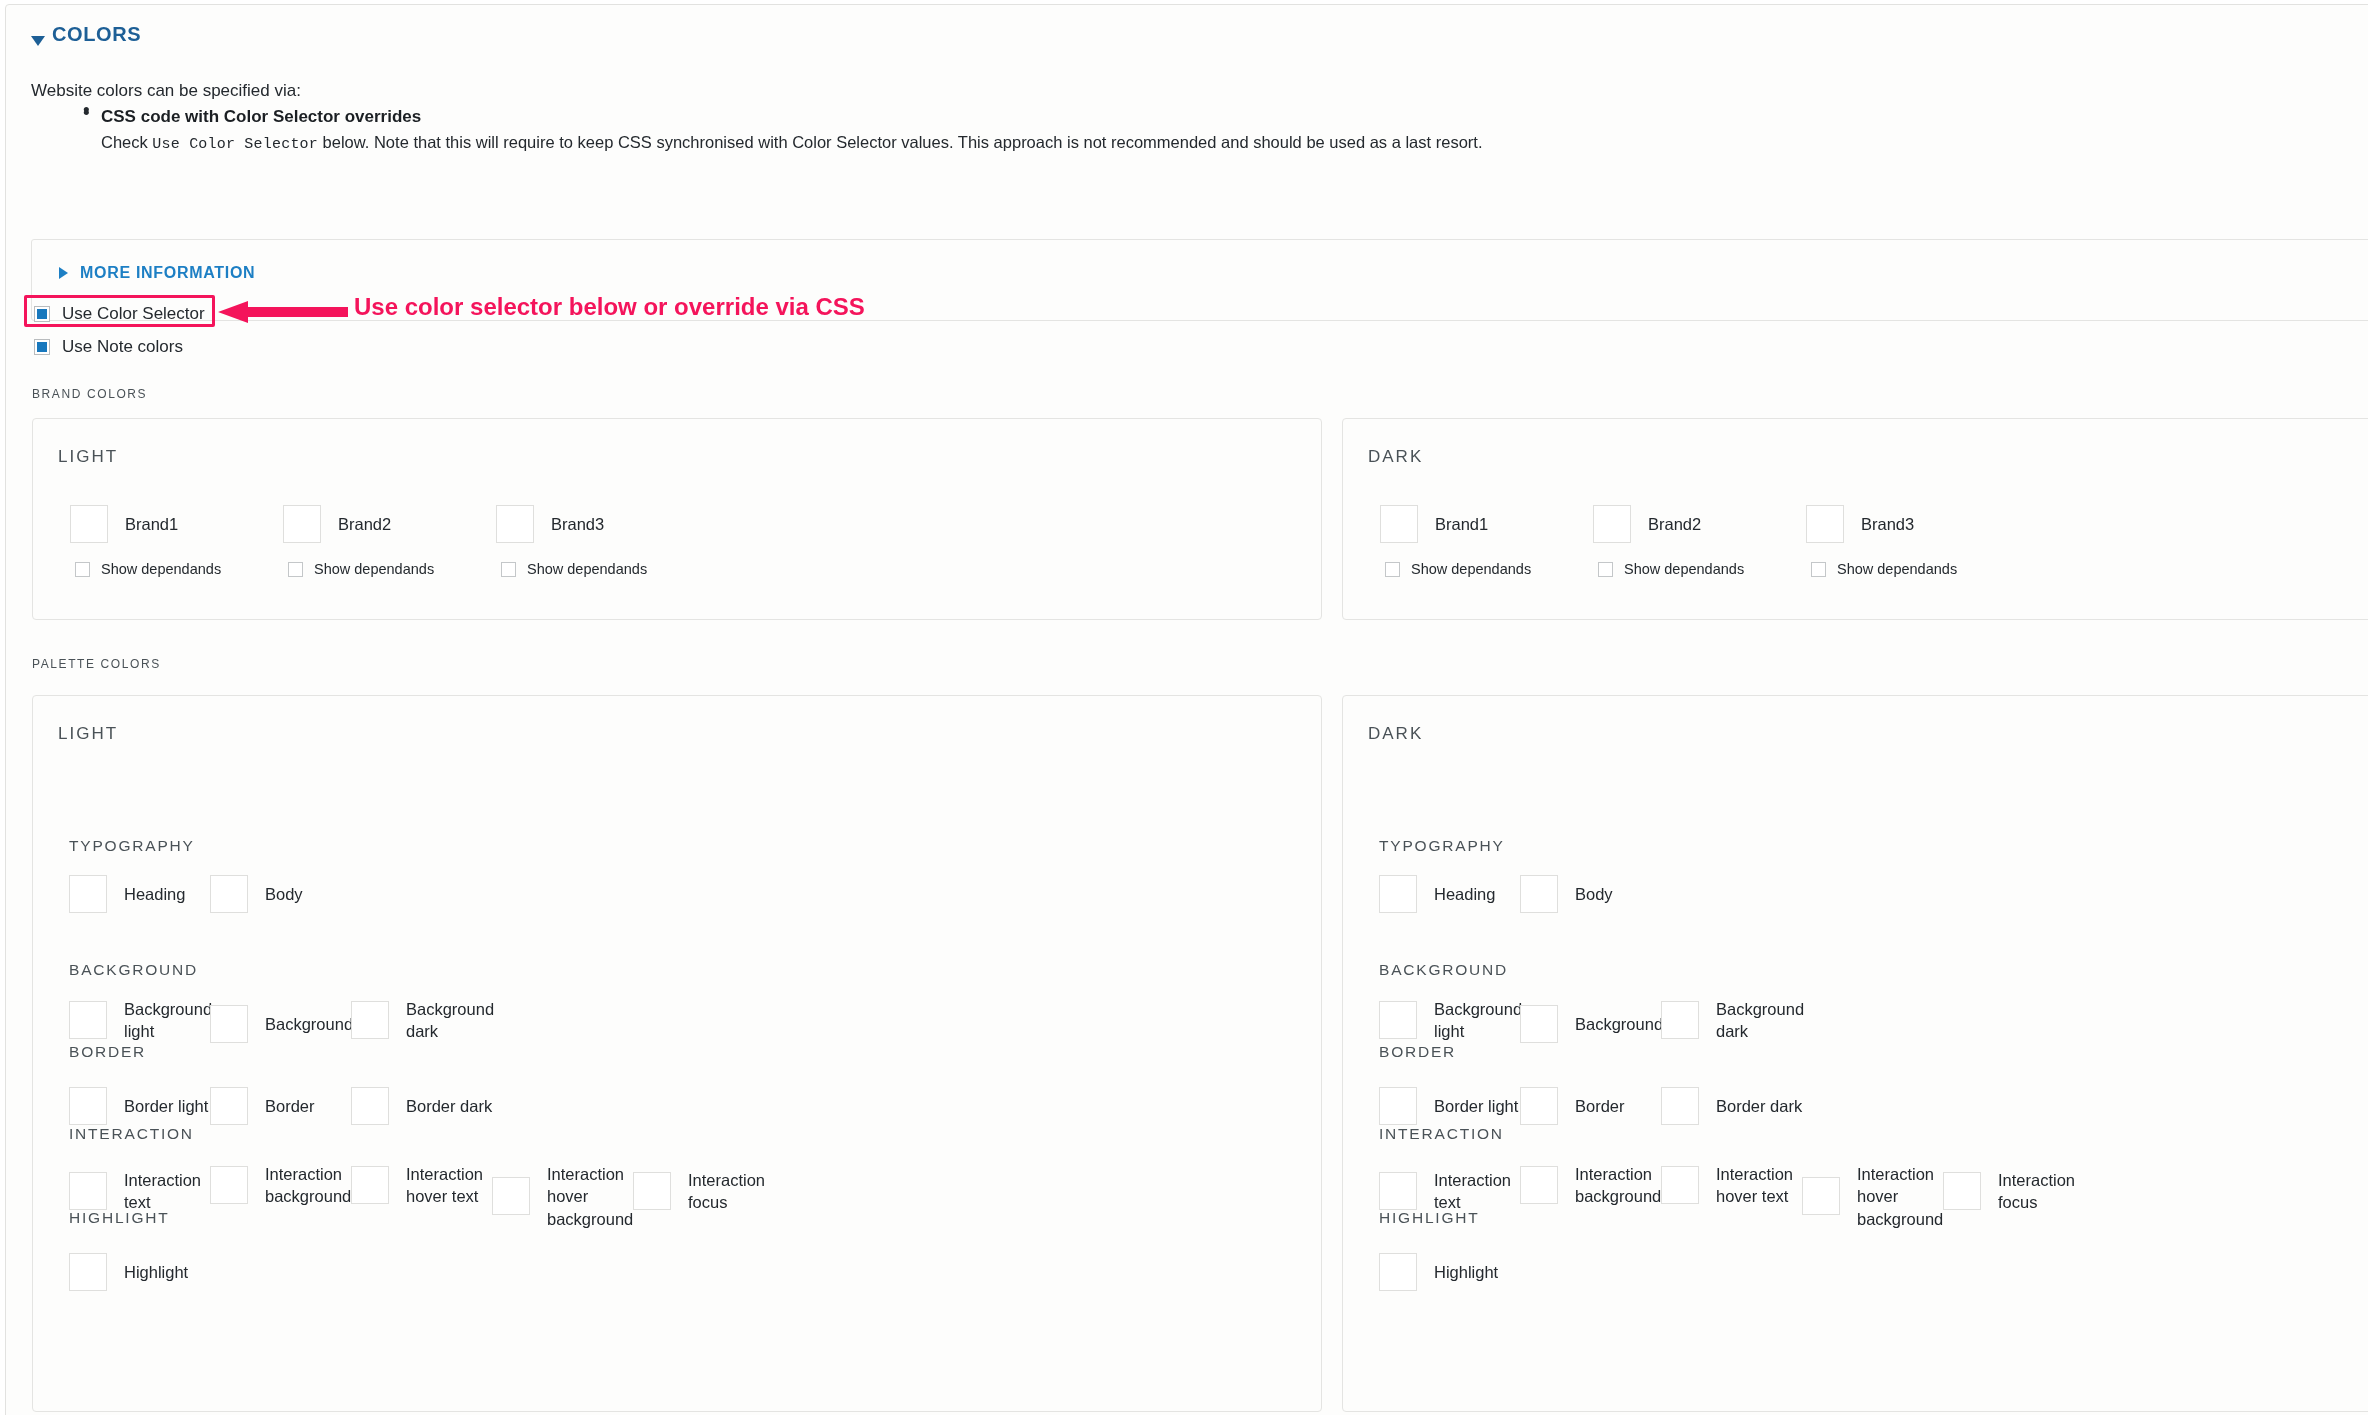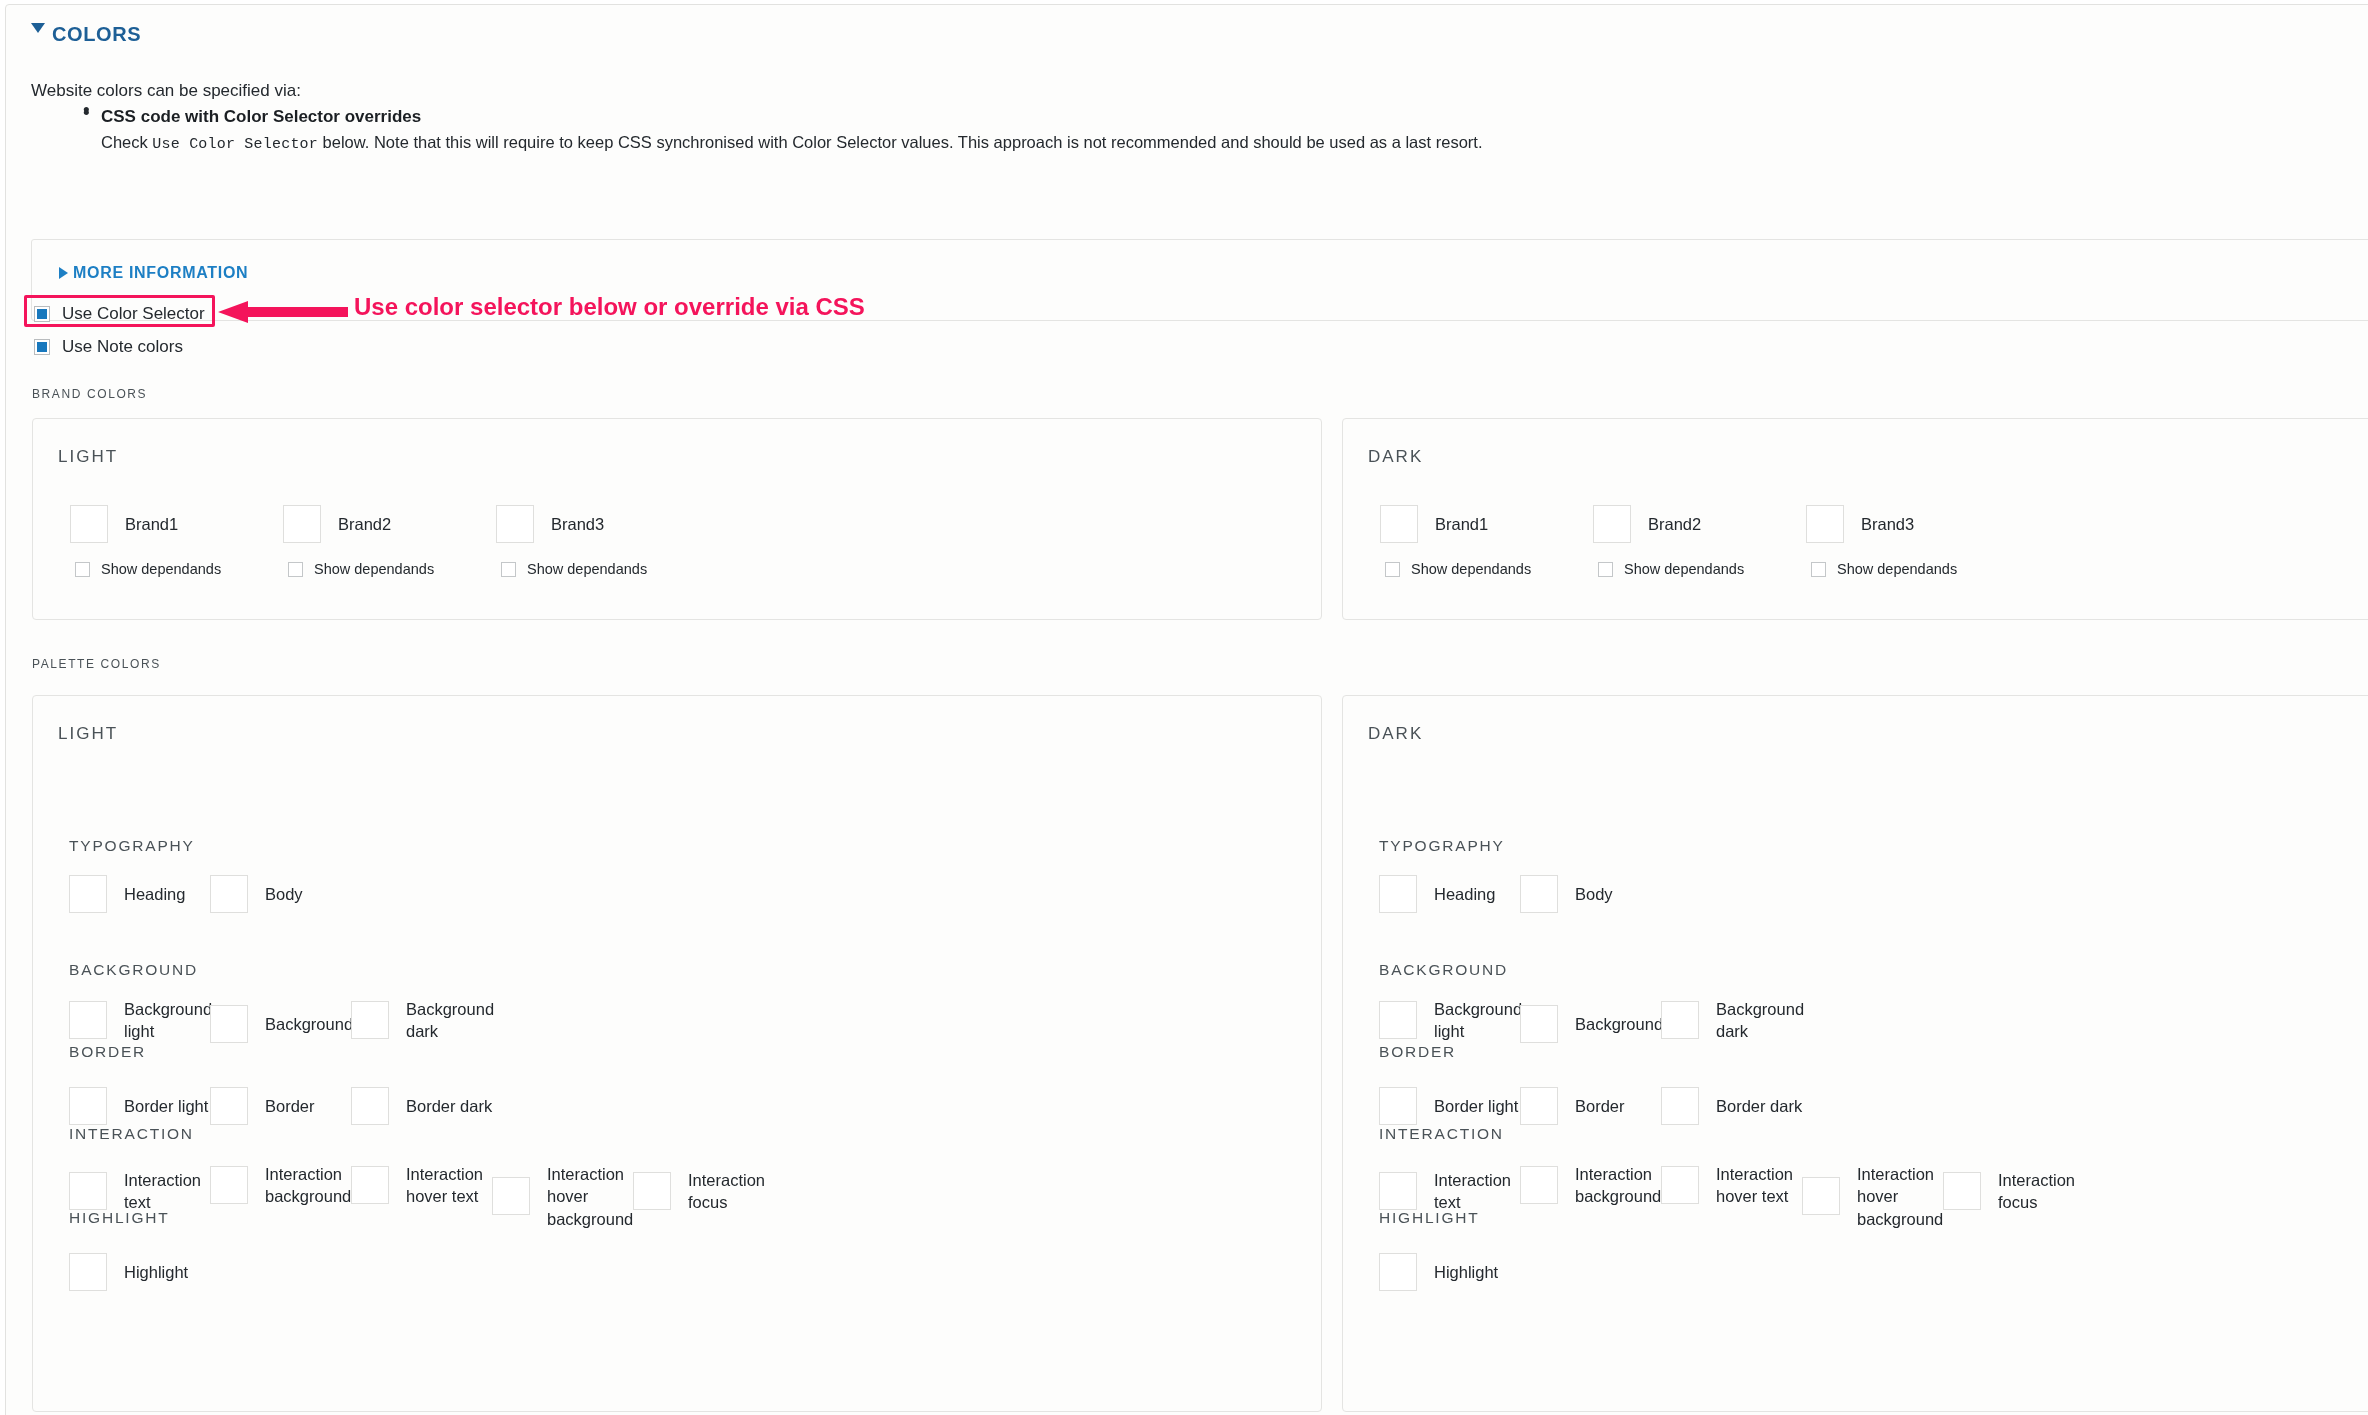--- a/index.html
+++ b/index.html
@@ -28,21 +28,21 @@
     box-sizing: border-box;
     overflow: hidden;
   }
 
   
   .section-header {
     position: absolute;
     left: 25px;
     top: 18px;
     display: flex;
-    align-items: flex-start;
+    align-items: flex-end;
     gap: 7px;
     font-size: 20px;
     font-weight: 700;
     letter-spacing: 0.6px;
     color: #1d5f96;
     cursor: pointer;
   }
   .tri-down {
     width: 0; height: 0;
     border-left: 7px solid transparent;
@@ -109,21 +109,21 @@
     border: 1px solid #e4e4e2;
     border-radius: 3px;
     box-sizing: border-box;
   }
   .more-info-link {
     position: absolute;
     left: 27px;
     top: 24px;
     display: flex;
     align-items: center;
-    gap: 5px;
+    gap: 12px;
     color: #1d7fc4;
     font-size: 16px;
     font-weight: 700;
     letter-spacing: 0.7px;
     cursor: pointer;
   }
 
   
   .cb-row {
     position: absolute;

